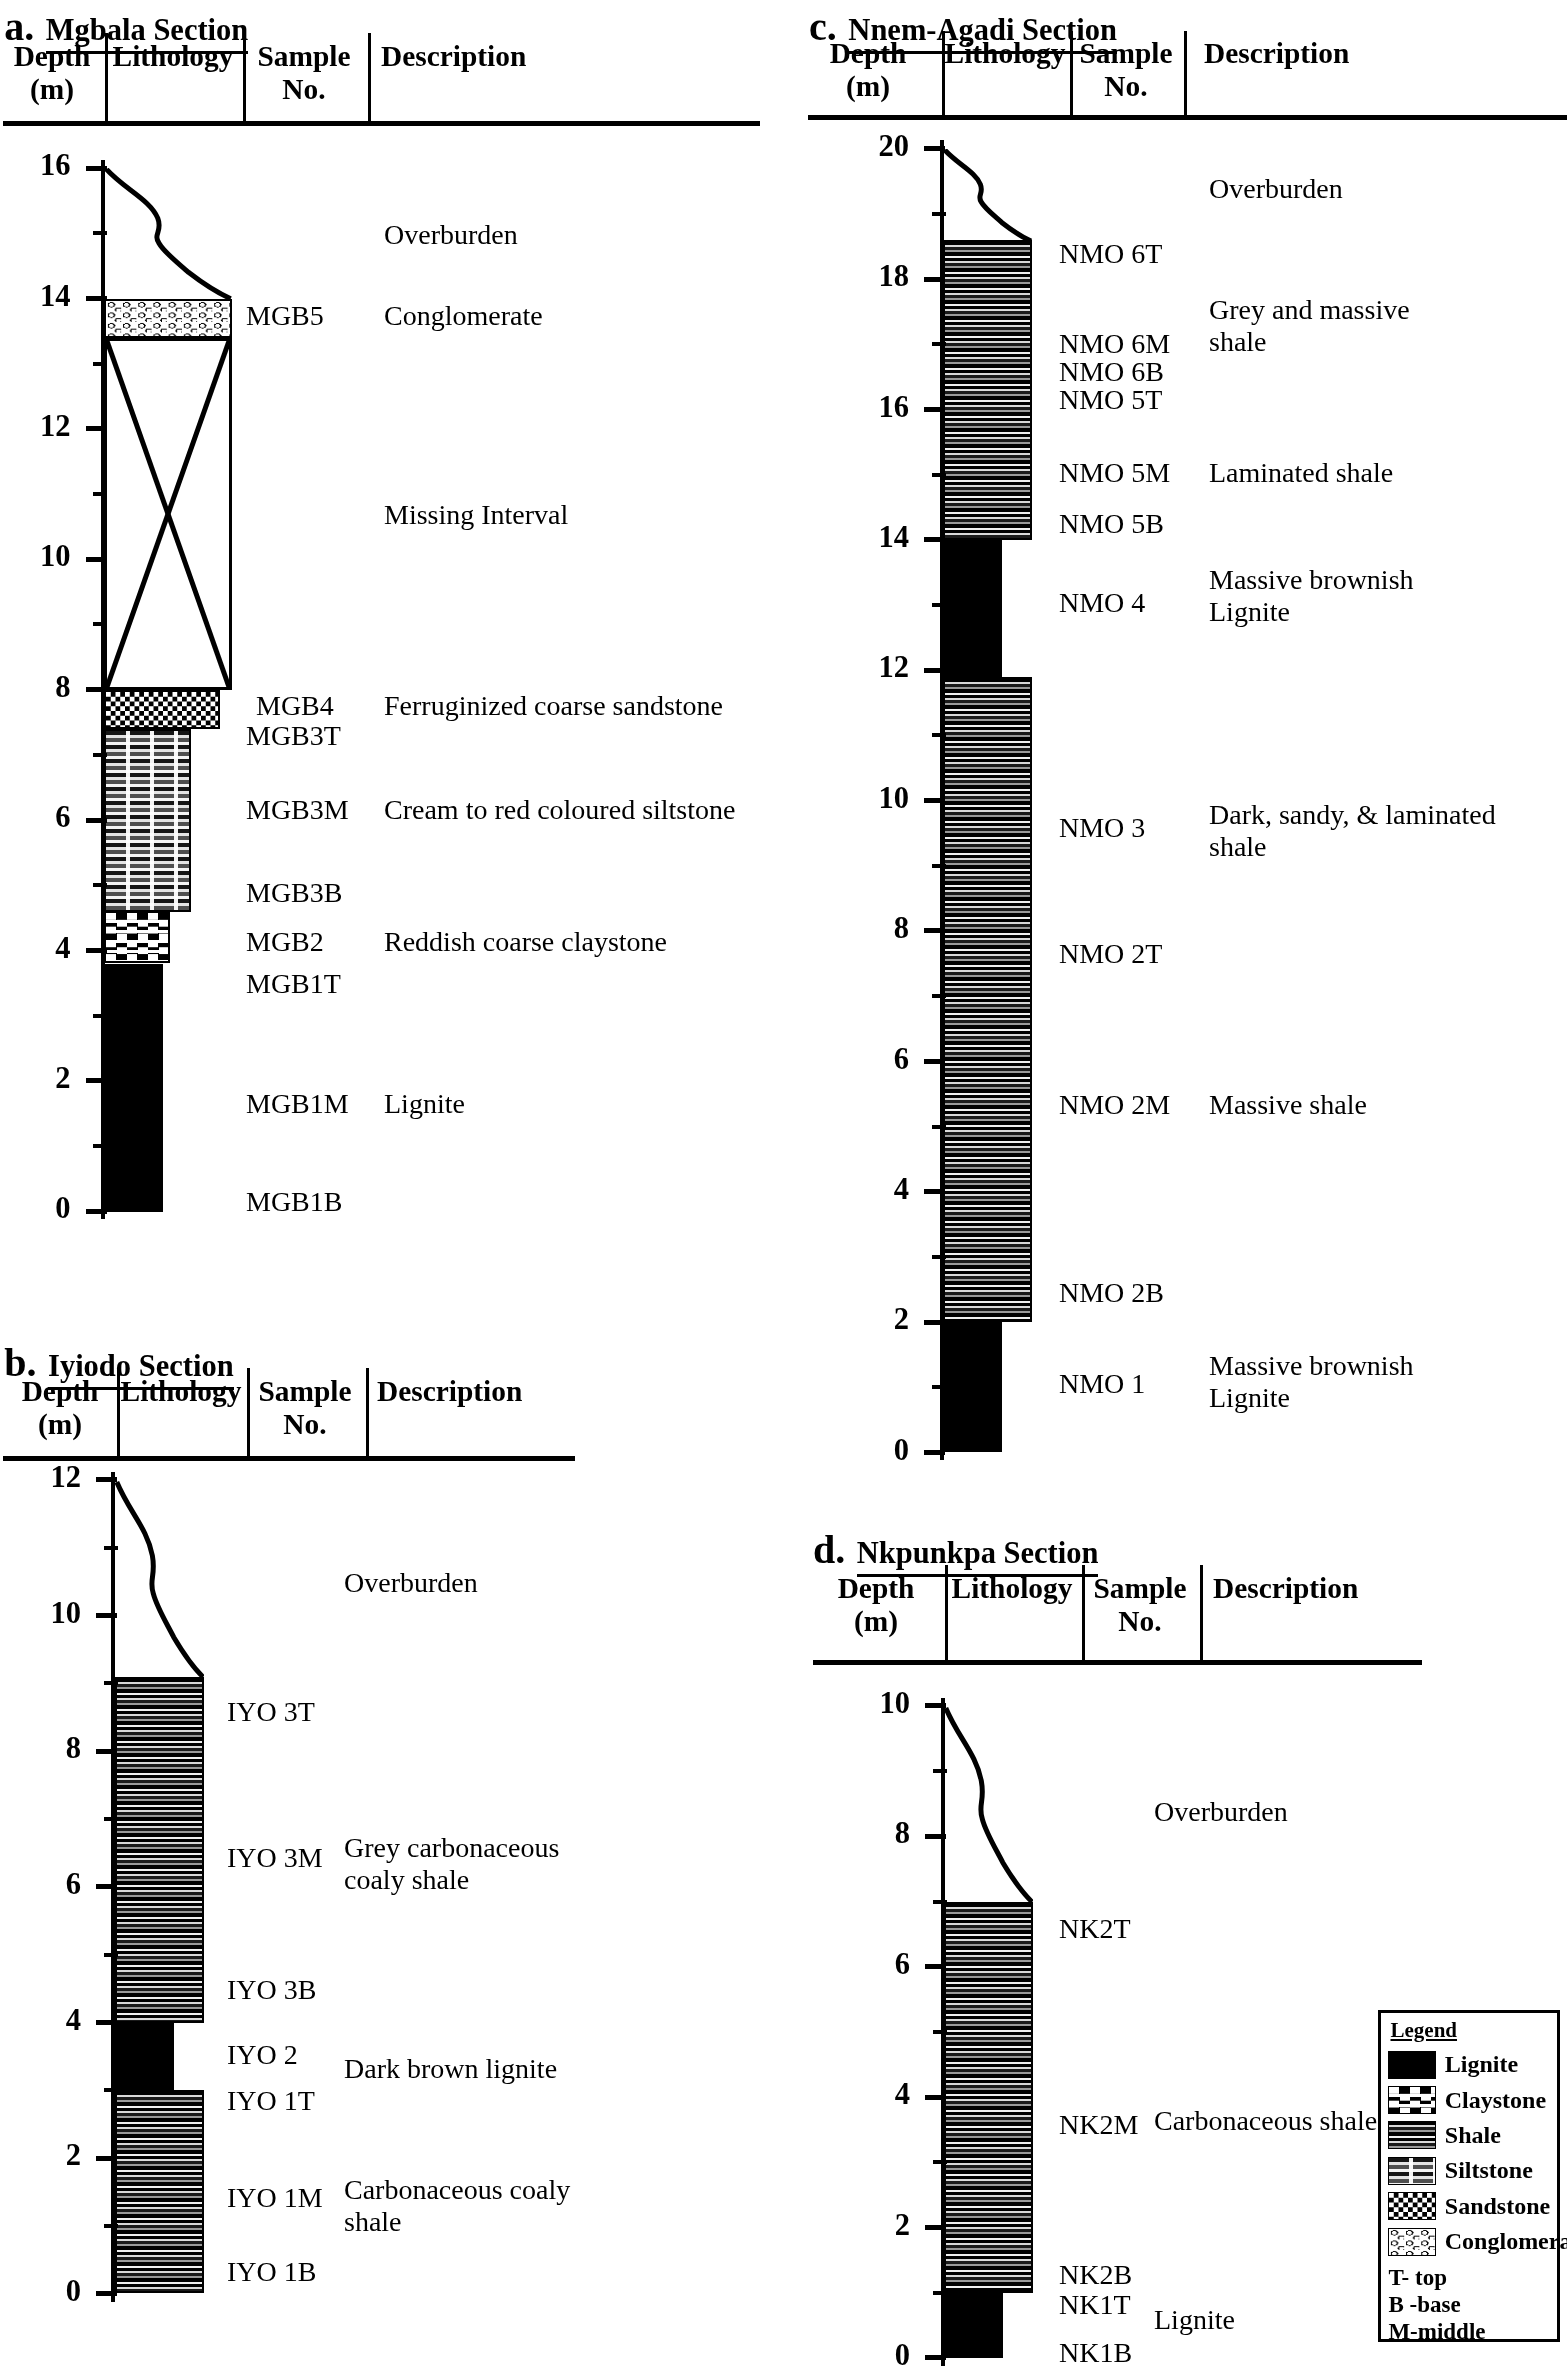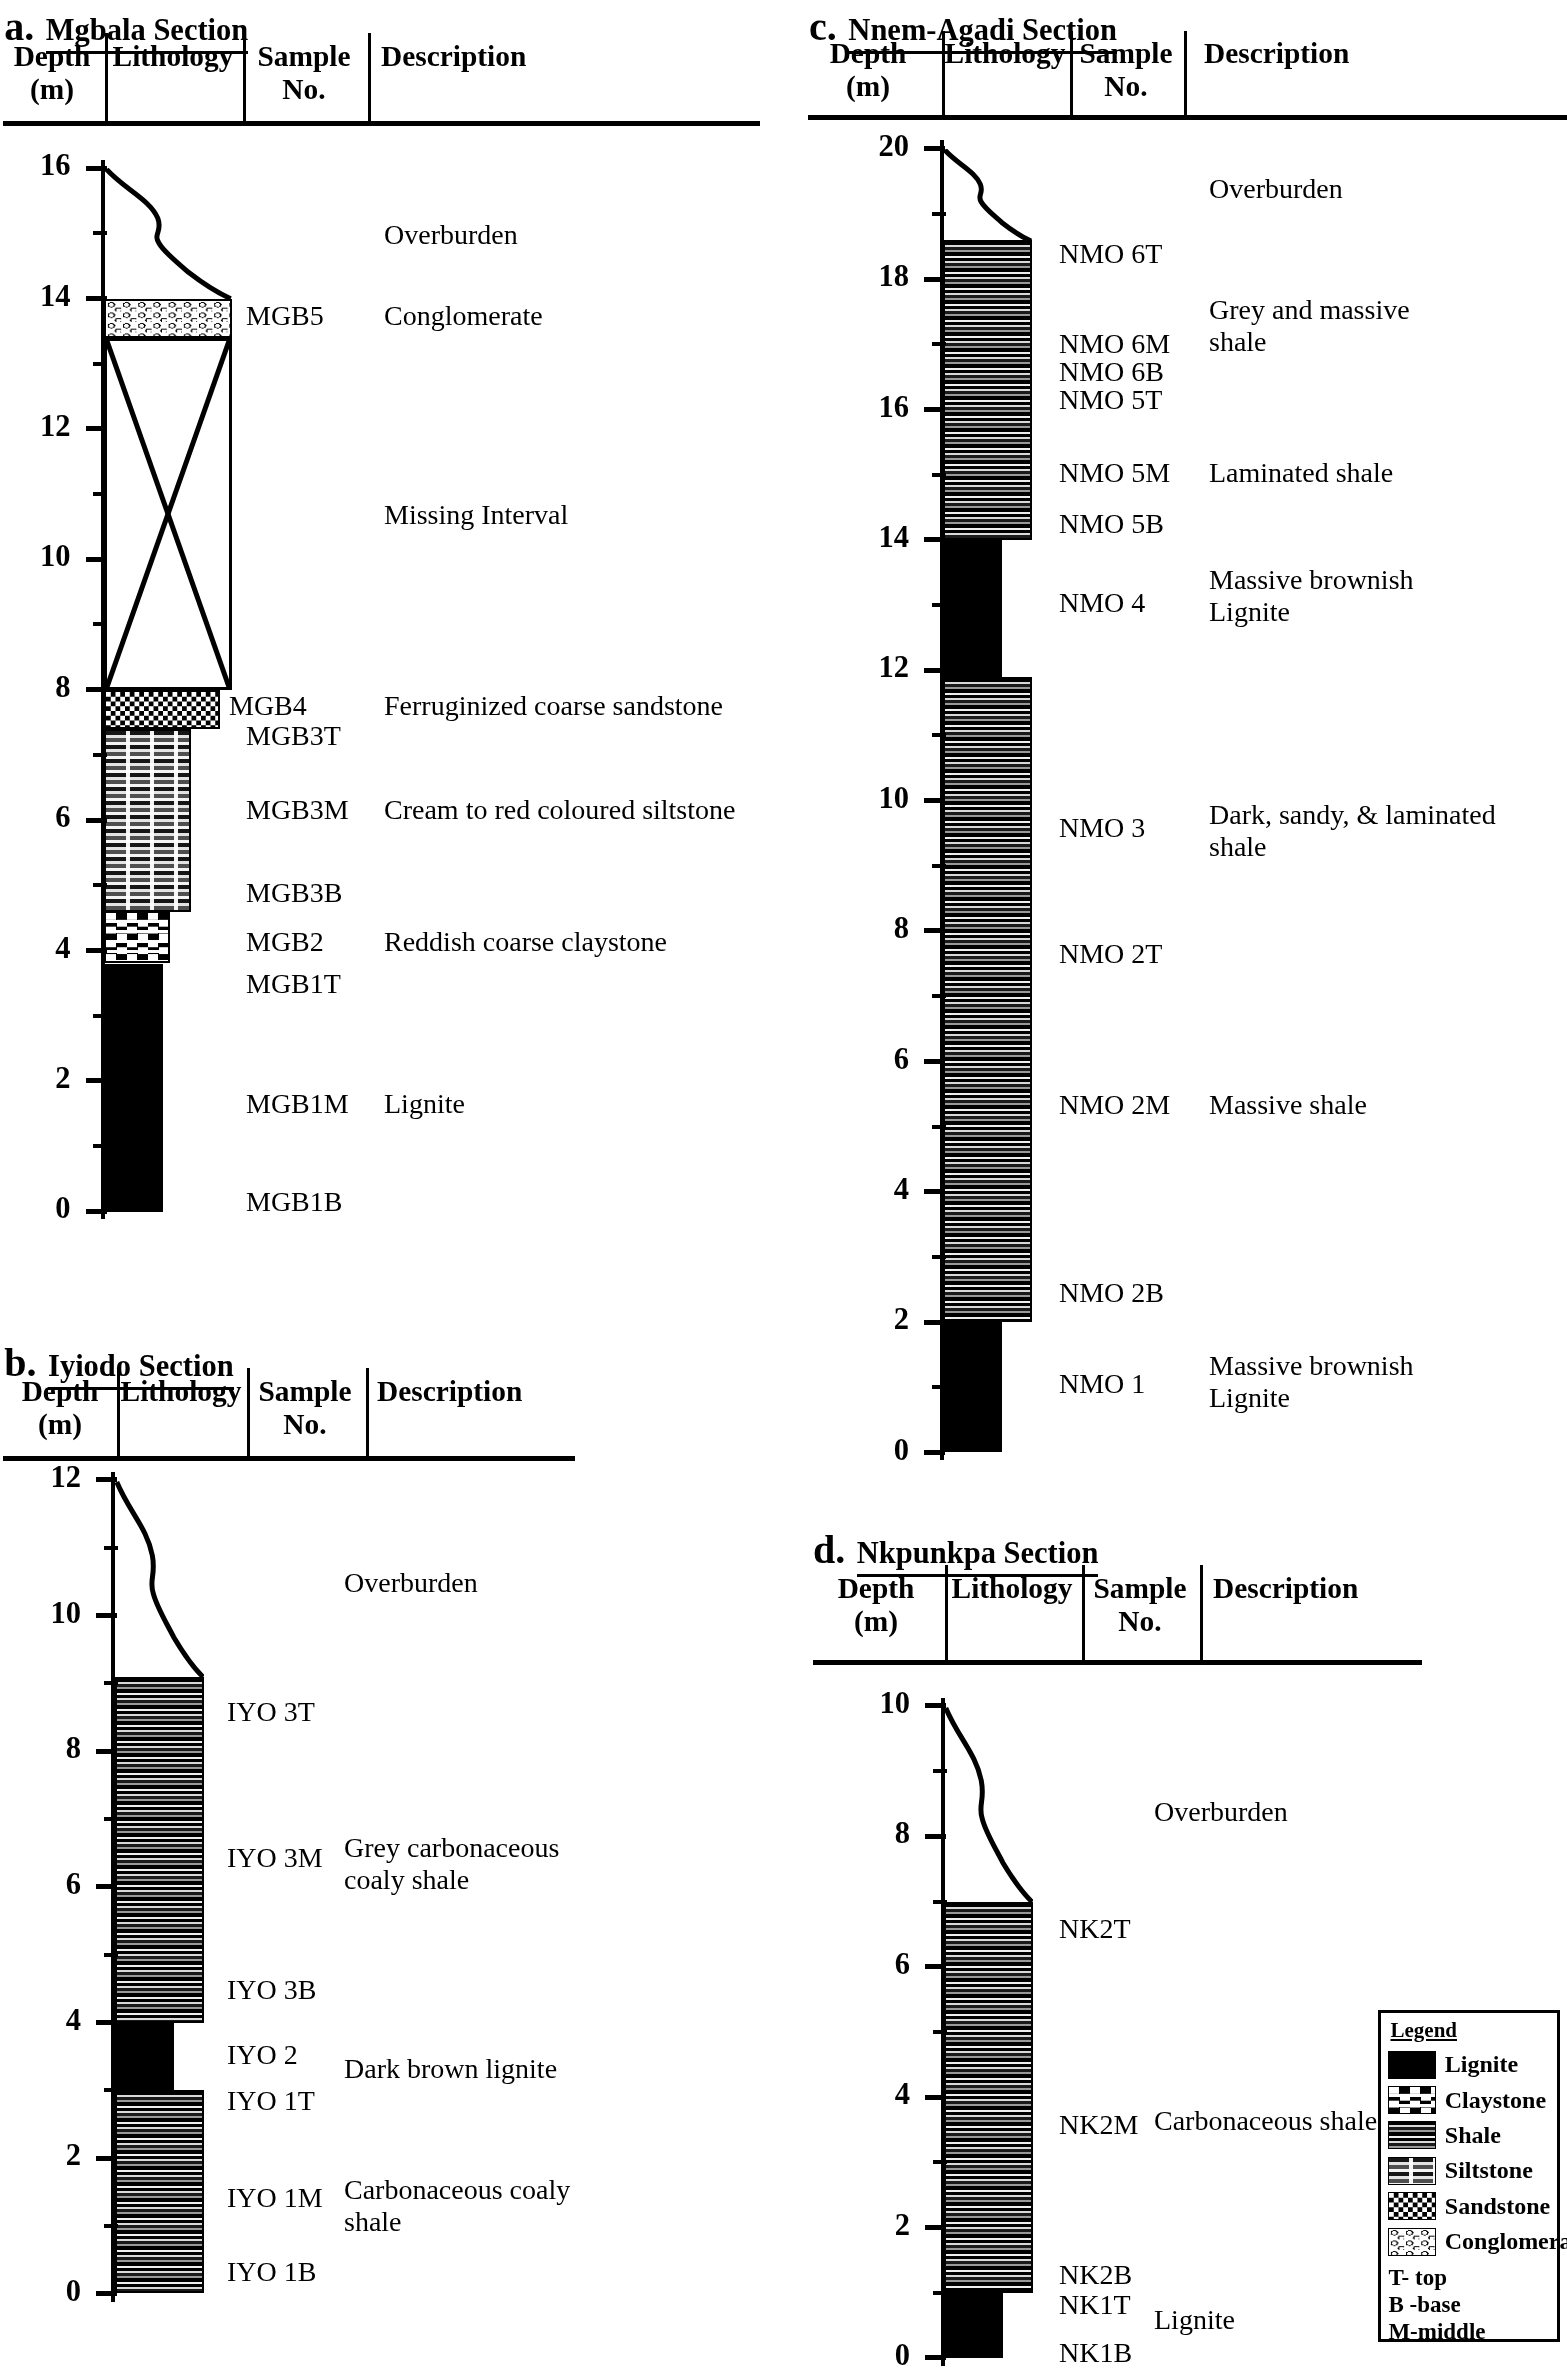--- a/index.html
+++ b/index.html
@@ -105,21 +105,21 @@
       <div class="tick abs" style="left: 93px; top: 492px; width: 13.7px; height: 4.2px;"></div>
       <div class="tick abs" style="left: 86px; top: 426px; width: 21px; height: 5.3px;"></div>
       <div class="ticklabel abs" style="left: 2.6px; top: 409px;">12</div>
       <div class="tick abs" style="left: 93px; top: 362px; width: 13.7px; height: 4.2px;"></div>
       <div class="tick abs" style="left: 86px; top: 296px; width: 21px; height: 5.3px;"></div>
       <div class="ticklabel abs" style="left: 2.6px; top: 279px;">14</div>
       <div class="tick abs" style="left: 93px; top: 231px; width: 13.7px; height: 4.2px;"></div>
       <div class="tick abs" style="left: 86px; top: 166px; width: 21px; height: 5.3px;"></div>
       <div class="ticklabel abs" style="left: 2.6px; top: 148px;">16</div>
       <div class="sample abs" style="left: 246px; top: 300px;">MGB5</div>
-      <div class="sample abs" style="left: 229px; top: 690px;">MGB4</div>
+      <div class="sample abs" style="left: 256px; top: 690px;">MGB4</div>
       <div class="sample abs" style="left: 246px; top: 720px;">MGB3T</div>
       <div class="sample abs" style="left: 246px; top: 794px;">MGB3M</div>
       <div class="sample abs" style="left: 246px; top: 877px;">MGB3B</div>
       <div class="sample abs" style="left: 246px; top: 926px;">MGB2</div>
       <div class="sample abs" style="left: 246px; top: 968px;">MGB1T</div>
       <div class="sample abs" style="left: 246px; top: 1088px;">MGB1M</div>
       <div class="sample abs" style="left: 246px; top: 1186px;">MGB1B</div>
       <div class="desc abs" style="left: 384px; top: 219px;">
         <div>Overburden</div>
       </div>

